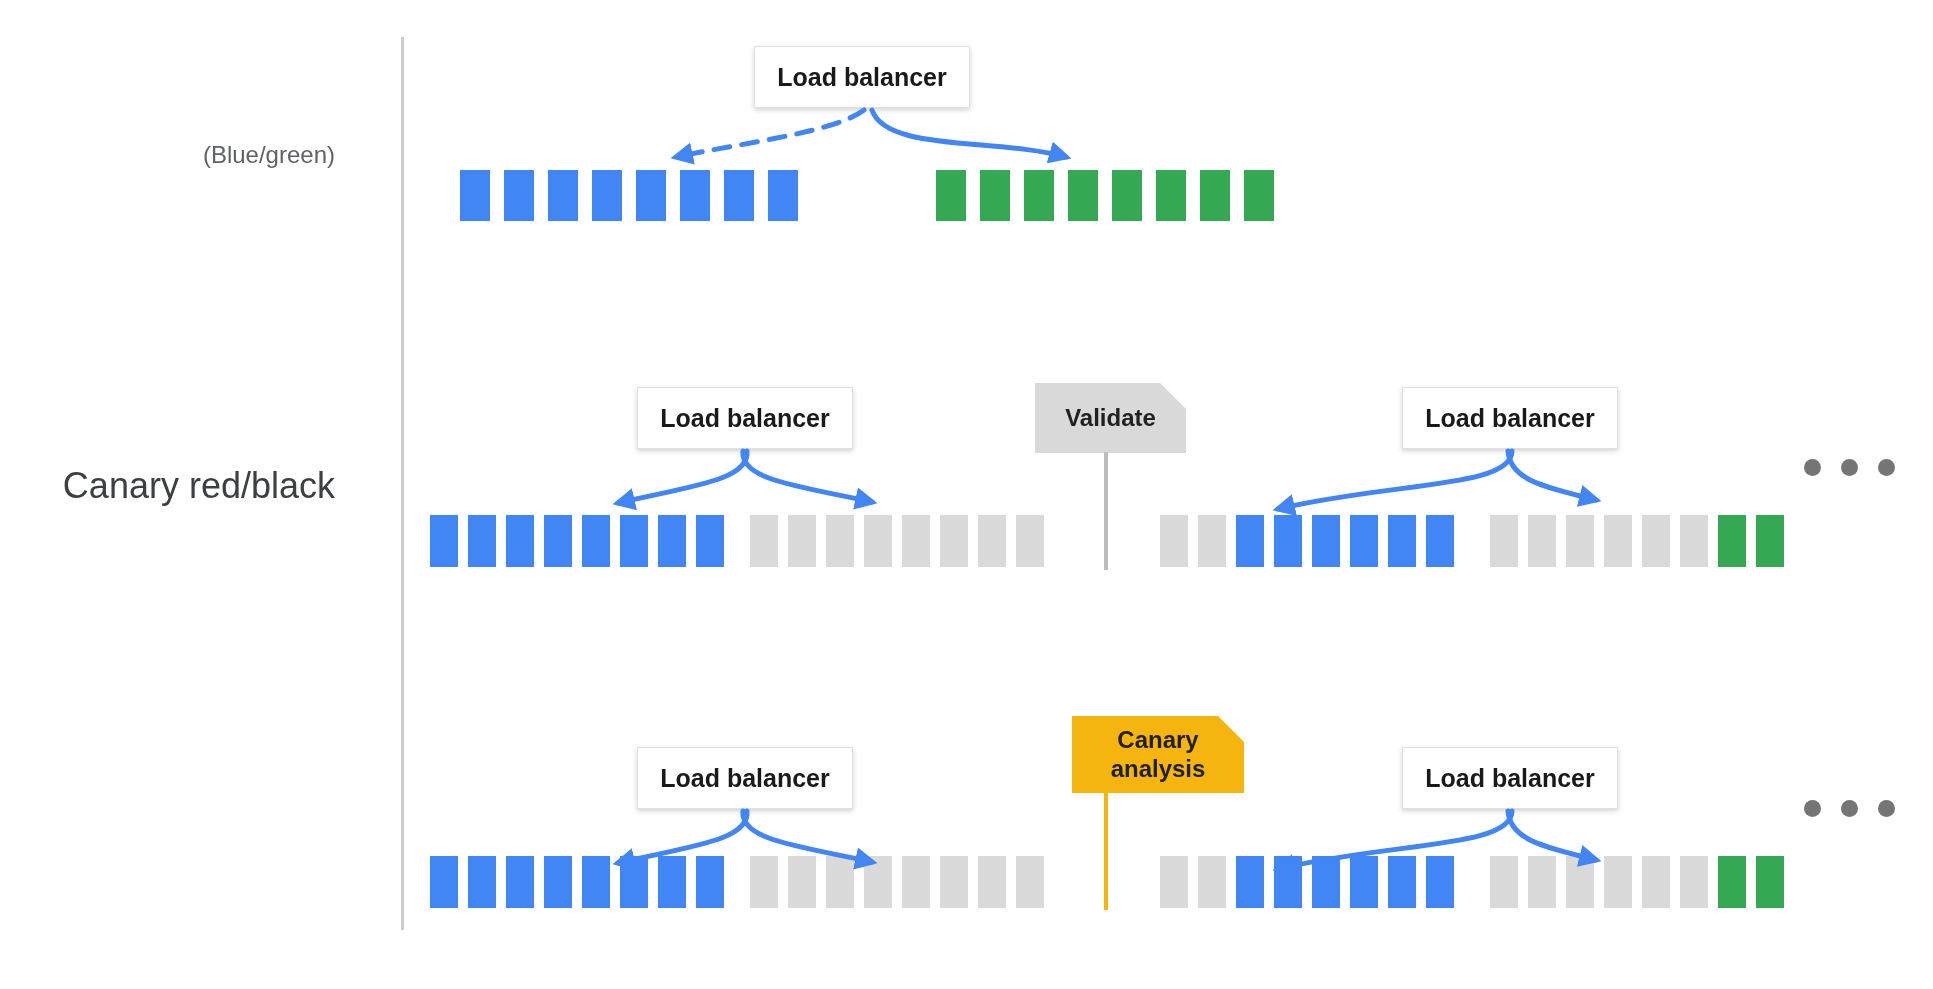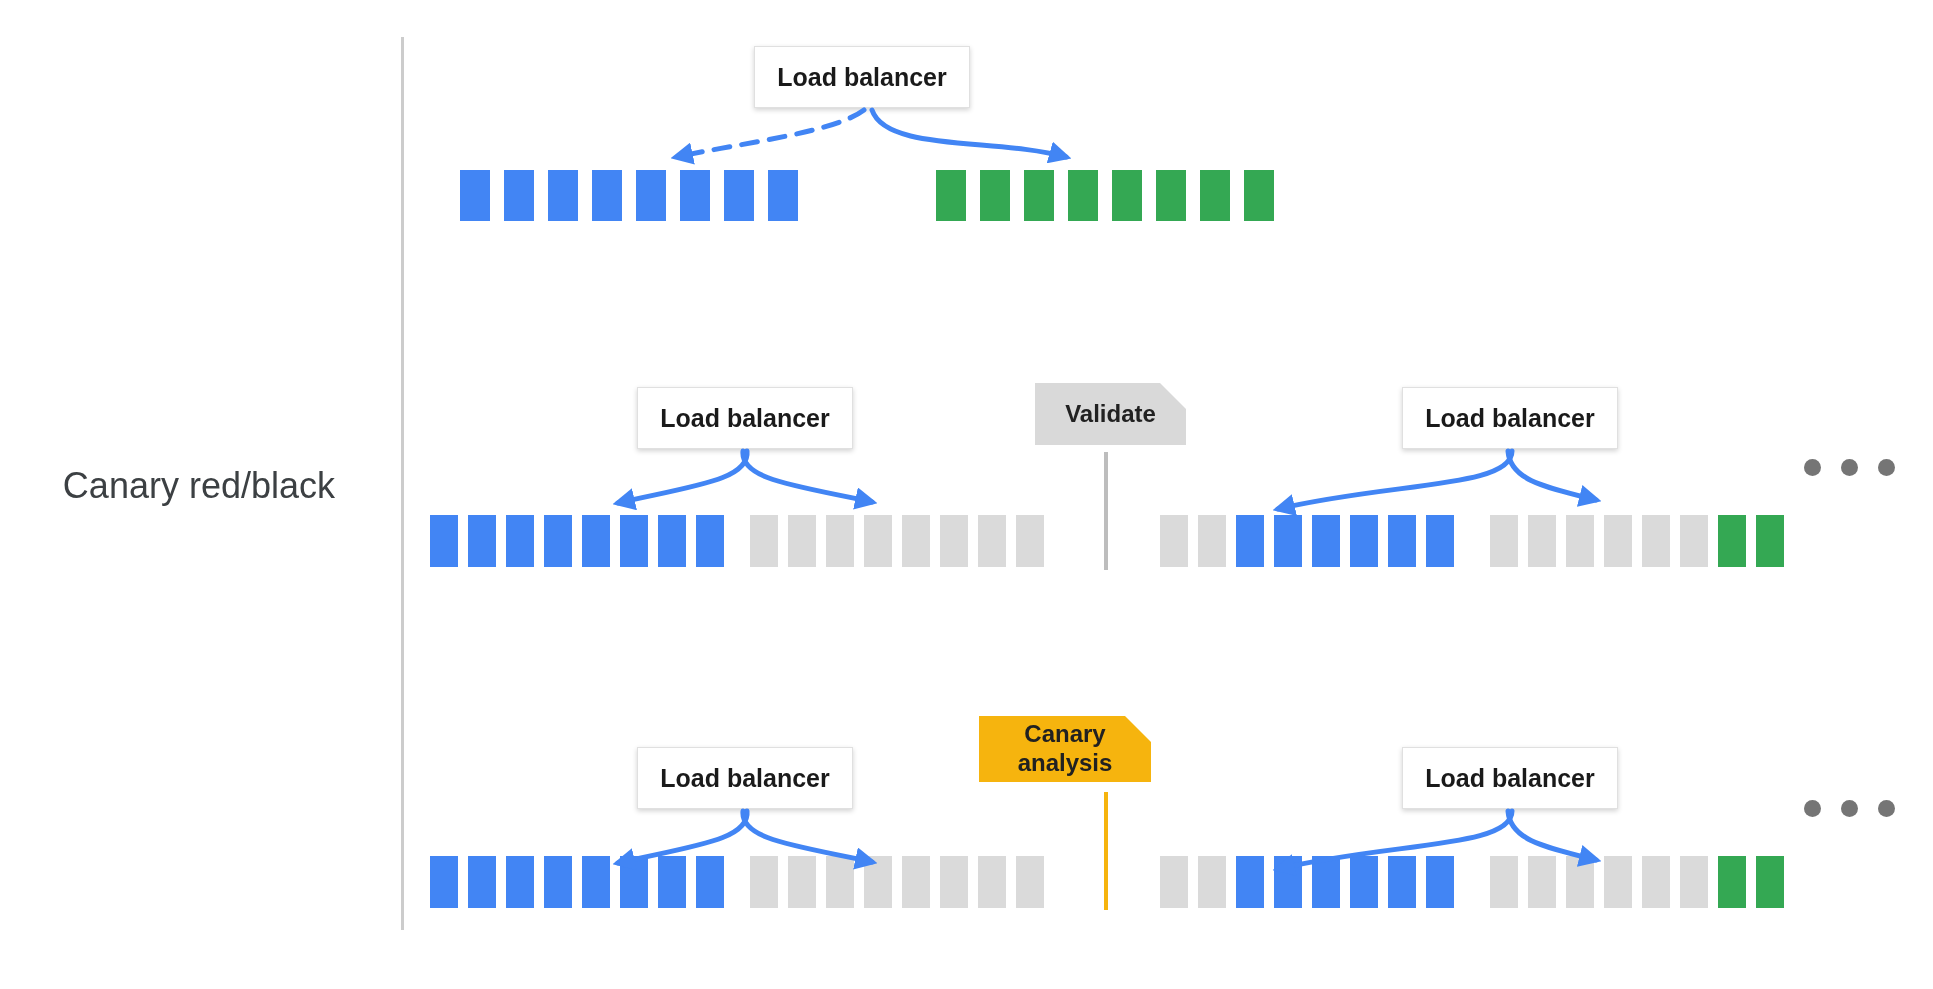--- a/index.html
+++ b/index.html
@@ -36,22 +36,22 @@
   .lb4{left:637px;top:747px;}
   .lb5{left:1402px;top:747px;}
 
   
   .tag{
     position:absolute;
     display:flex;align-items:center;justify-content:center;text-align:center;
     font-size:24px;font-weight:700;color:#212121;line-height:1.2;
     clip-path:polygon(0 0, calc(100% - 26px) 0, 100% 26px, 100% 100%, 0 100%);
   }
-  .tag-validate{left:1035px;top:383px;width:151px;height:62px;background:#d9d9d9;}
-  .tag-canary{left:979px;top:716px;width:172px;height:66px;background:#f6b40e;padding:0 4px;box-sizing:border-box;}
+  .tag-validate{left:1035px;top:383px;width:151px;height:70px;background:#d9d9d9;}
+  .tag-canary{left:1072px;top:716px;width:172px;height:77px;background:#f6b40e;padding:0 4px;box-sizing:border-box;}
   .tag-line{position:absolute;width:4px;height:118px;}
   .line-validate{left:1104px;top:452px;background:#bdbdbd;}
   .line-canary{left:1104px;top:792px;background:#f6b40e;}
 
   
   .sq-group{position:absolute;display:flex;}
   .sq-group.lg{gap:14px;}
   .sq-group.lg .cell{width:30px;height:51px;}
   .sq-group.sm{gap:10px;}
   .sq-group.sm .cell{width:28px;height:52px;}
@@ -76,20 +76,21 @@
   .arrows{position:absolute;left:0;top:0;width:1933px;height:989px;pointer-events:none;}
 </style>
 </head>
 <body>
 
 <div class="canvas">
 
   <div class="divider"></div>
 
   <div class="row-label lbl-r1">
+    <div class="sub">(Blue/green)</div>
   </div>
   <div class="row-label lbl-r2">
     <div class="main">Canary red/black</div>
   </div>
 
   <div class="lb-box lb1">Load balancer</div>
   <div class="lb-box lb2">Load balancer</div>
   <div class="lb-box lb3">Load balancer</div>
   <div class="lb-box lb4">Load balancer</div>
   <div class="lb-box lb5">Load balancer</div>

